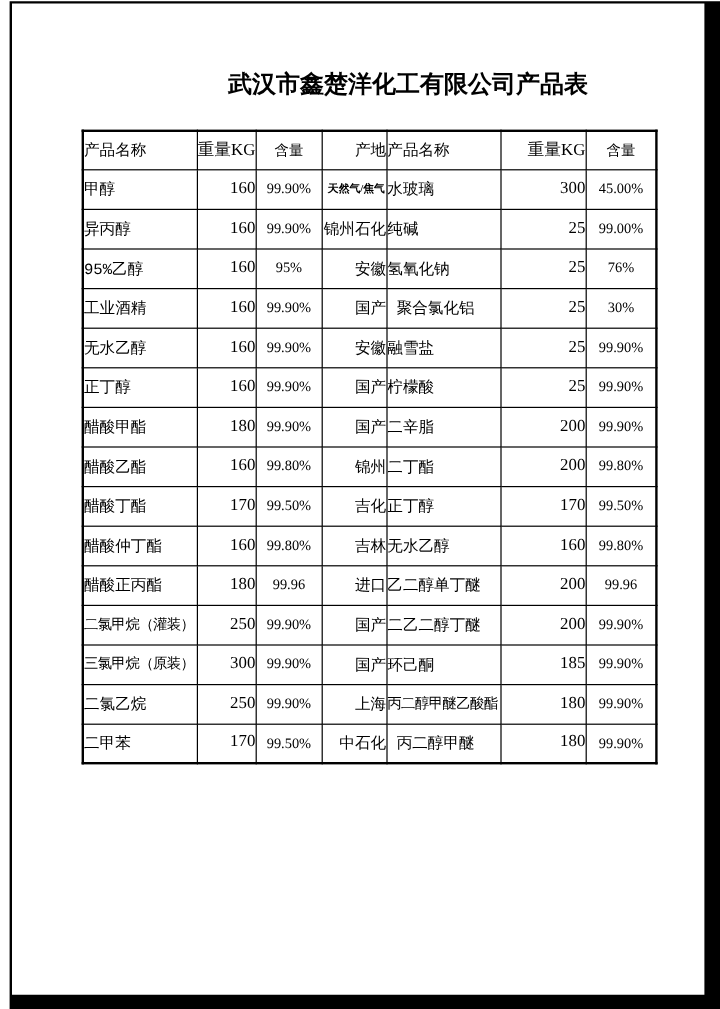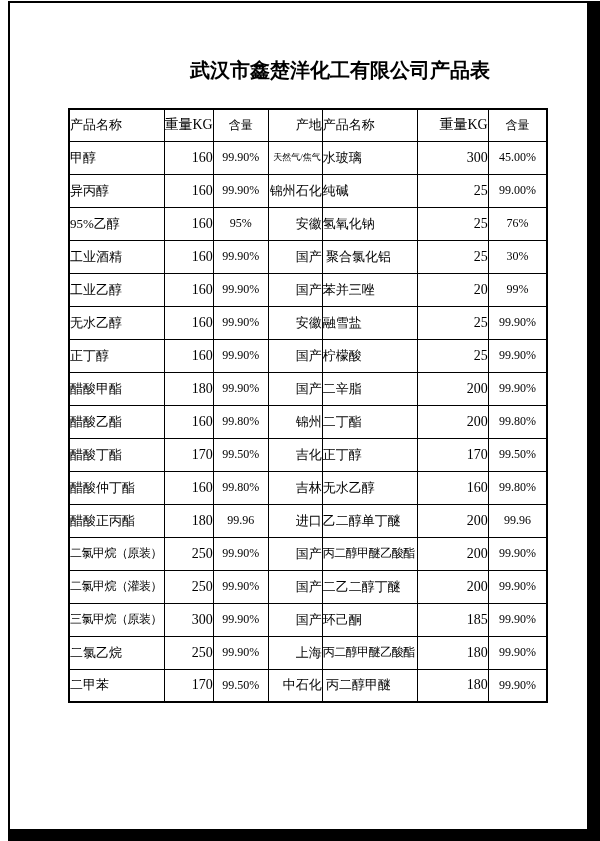--- a/index.html
+++ b/index.html
@@ -52,26 +52,26 @@
     border:1px solid #000;
     overflow:hidden;
     white-space:pre;
     vertical-align:middle;
     padding:0;
     font-weight:normal;
     box-sizing:border-box;
   }
   .product-table thead tr{height:32px;}
   .product-table tbody tr{height:33px;}
-  .name{text-align:left;padding-left:3px;font-size:13px;}
+  .name{text-align:left;padding-left:3px;font-size:13px;font-family:Liberation Mono, monospace;}
   .weight{text-align:right;font-weight:bold;font-size:14px;}
   .content{text-align:center;font-size:12px;margin-top:36px;}
   .origin{text-align:right;font-size:13px;}
   td.name.tight{font-size:12px;letter-spacing:-0.5px;}
-  td.origin.tight{font-size:9px;letter-spacing:0;padding:0 1px;}
+  td.origin.tight{font-size:9px;letter-spacing:0;padding:0 1px;font-weight:bold;}
 </style>
 </head>
 <body>
 
 <div class="sheet"></div>
 
 <div class="title">武汉市鑫楚洋化工有限公司产品表</div>
 
 <table class="product-table">
   <colgroup>
@@ -125,29 +125,20 @@
       <tr>
         <td class="name">工业酒精</td>
         <td class="weight">160</td>
         <td class="content">99.90%</td>
         <td class="origin">国产</td>
         <td class="name"> 聚合氯化铝</td>
         <td class="weight">25</td>
         <td class="content">30%</td>
       </tr>
       <tr>
-        <td class="name">工业乙醇</td>
-        <td class="weight">160</td>
-        <td class="content">99.90%</td>
-        <td class="origin">国产</td>
-        <td class="name">苯并三唑</td>
-        <td class="weight">20</td>
-        <td class="content">99%</td>
-      </tr>
-      <tr>
         <td class="name">无水乙醇</td>
         <td class="weight">160</td>
         <td class="content">99.90%</td>
         <td class="origin">安徽</td>
         <td class="name">融雪盐</td>
         <td class="weight">25</td>
         <td class="content">99.90%</td>
       </tr>
       <tr>
         <td class="name">正丁醇</td>
@@ -197,29 +188,20 @@
       <tr>
         <td class="name">醋酸正丙酯</td>
         <td class="weight">180</td>
         <td class="content">99.96</td>
         <td class="origin">进口</td>
         <td class="name">乙二醇单丁醚</td>
         <td class="weight">200</td>
         <td class="content">99.96</td>
       </tr>
       <tr>
-        <td class="name tight">二氯甲烷（原装）</td>
-        <td class="weight">250</td>
-        <td class="content">99.90%</td>
-        <td class="origin">国产</td>
-        <td class="name tight">丙二醇甲醚乙酸酯</td>
-        <td class="weight">200</td>
-        <td class="content">99.90%</td>
-      </tr>
-      <tr>
         <td class="name tight">二氯甲烷（灌装）</td>
         <td class="weight">250</td>
         <td class="content">99.90%</td>
         <td class="origin">国产</td>
         <td class="name">二乙二醇丁醚</td>
         <td class="weight">200</td>
         <td class="content">99.90%</td>
       </tr>
       <tr>
         <td class="name tight">三氯甲烷（原装）</td>

